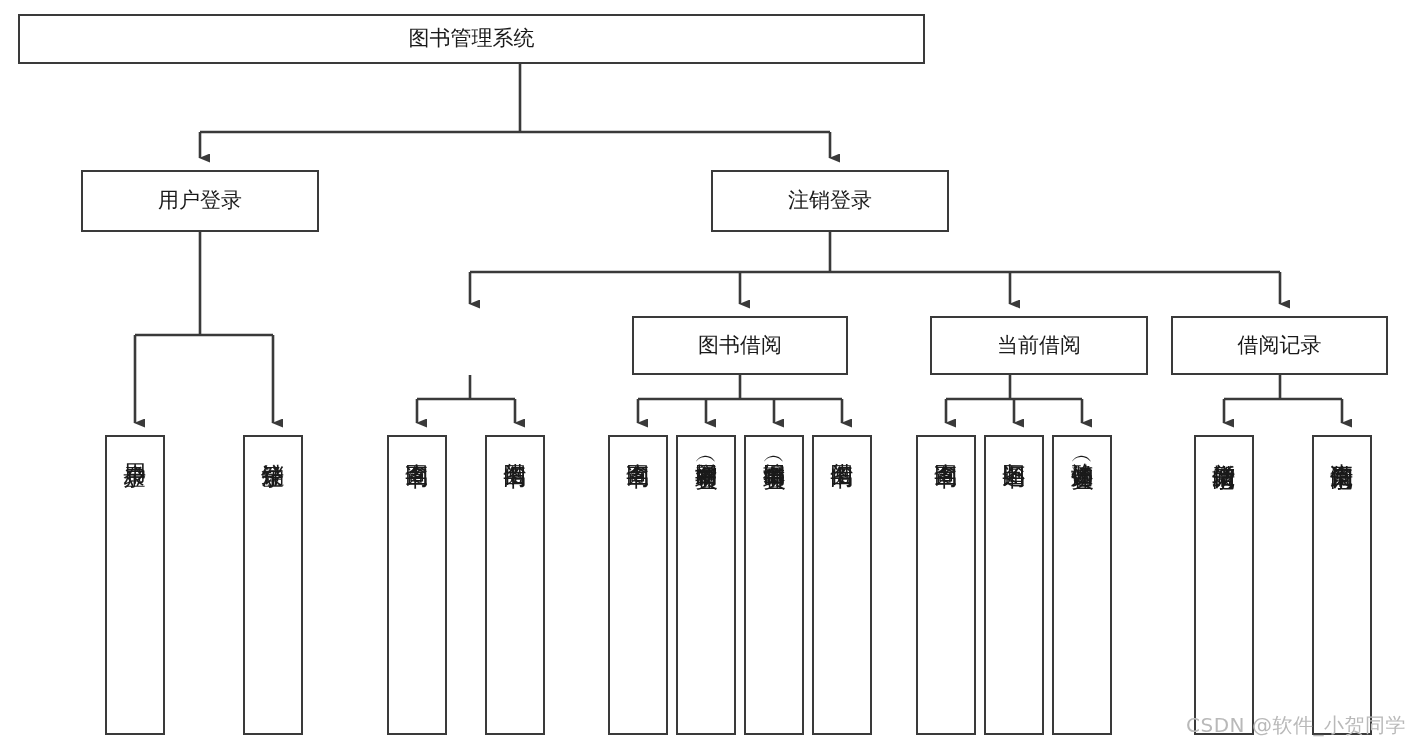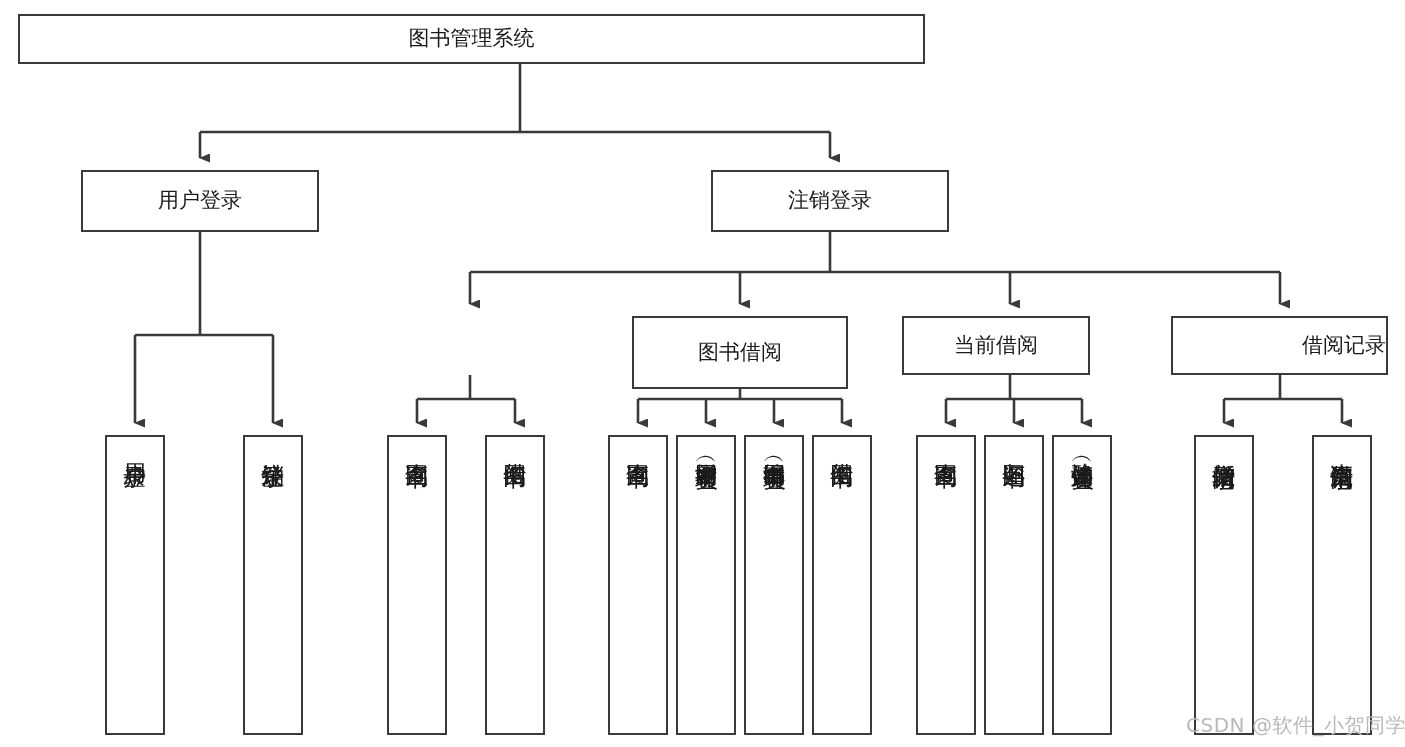--- a/index.html
+++ b/index.html
@@ -143,27 +143,27 @@
     <span class="node-label">图书管理系统</span>
   </div>
 
   <div class="node-box node-h" style="left: 81px; top: 170px; width: 238px; height: 62px;">
     <span class="node-label">用户登录</span>
   </div>
   <div class="node-box node-h" style="left: 711px; top: 170px; width: 238px; height: 62px;">
     <span class="node-label">注销登录</span>
   </div>
 
-  <div class="node-box node-h" style="left: 632px; top: 316px; width: 216px; height: 73px;">
+  <div class="node-box node-h" style="left: 632px; top: 316px; width: 216px; height: 59px;">
     <span class="node-label">图书借阅</span>
   </div>
-  <div class="node-box node-h" style="left: 902px; top: 316px; width: 188px; height: 59px;">
+  <div class="node-box node-h" style="left: 930px; top: 316px; width: 218px; height: 59px;">
     <span class="node-label">当前借阅</span>
   </div>
-  <div class="node-box node-h" style="left: 1171px; top: 316px; width: 217px; height: 59px; justify-content: flex-end;">
+  <div class="node-box node-h" style="left: 1171px; top: 316px; width: 217px; height: 59px;">
     <span class="node-label">借阅记录</span>
   </div>
 
   <div class="node-box node-v" style="left: 105px; top: 435px; width: 60px; height: 300px;">
     <span class="node-label">用户登录</span>
   </div>
   <div class="node-box node-v" style="left: 243px; top: 435px; width: 60px; height: 300px;">
     <span class="node-label">注销登录</span>
   </div>
   <div class="node-box node-v" style="left: 387px; top: 435px; width: 60px; height: 300px;">

